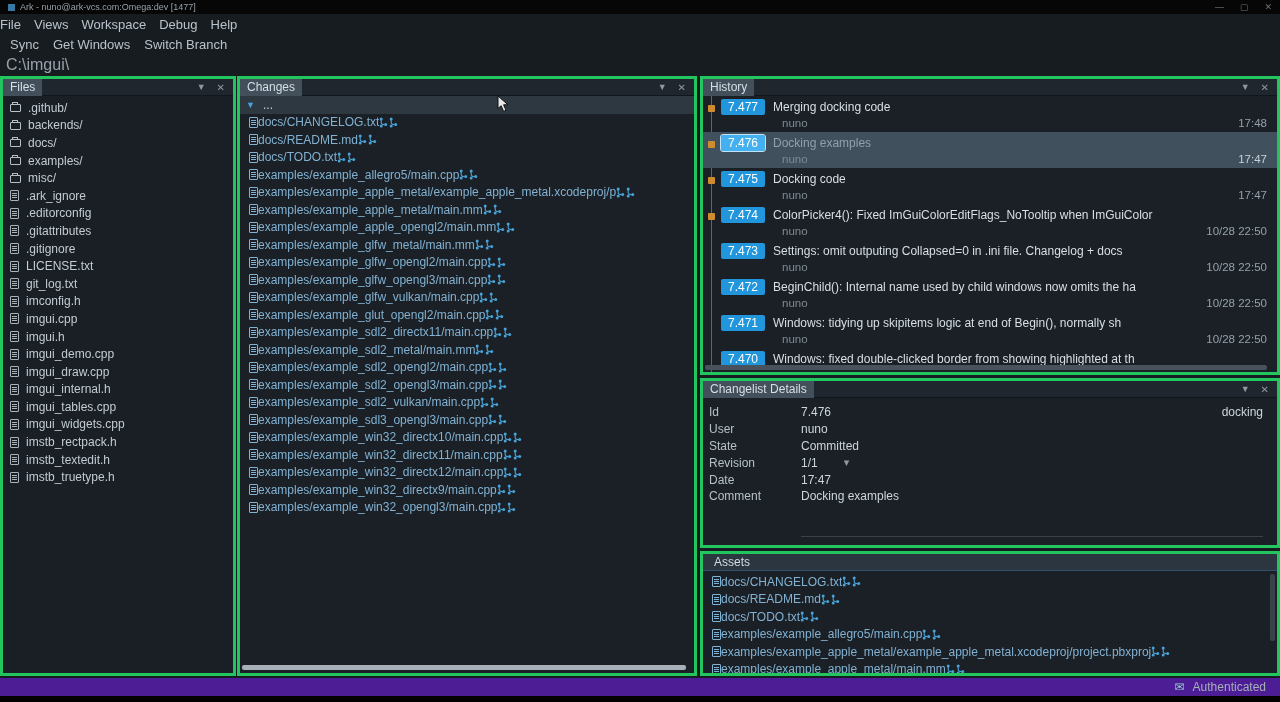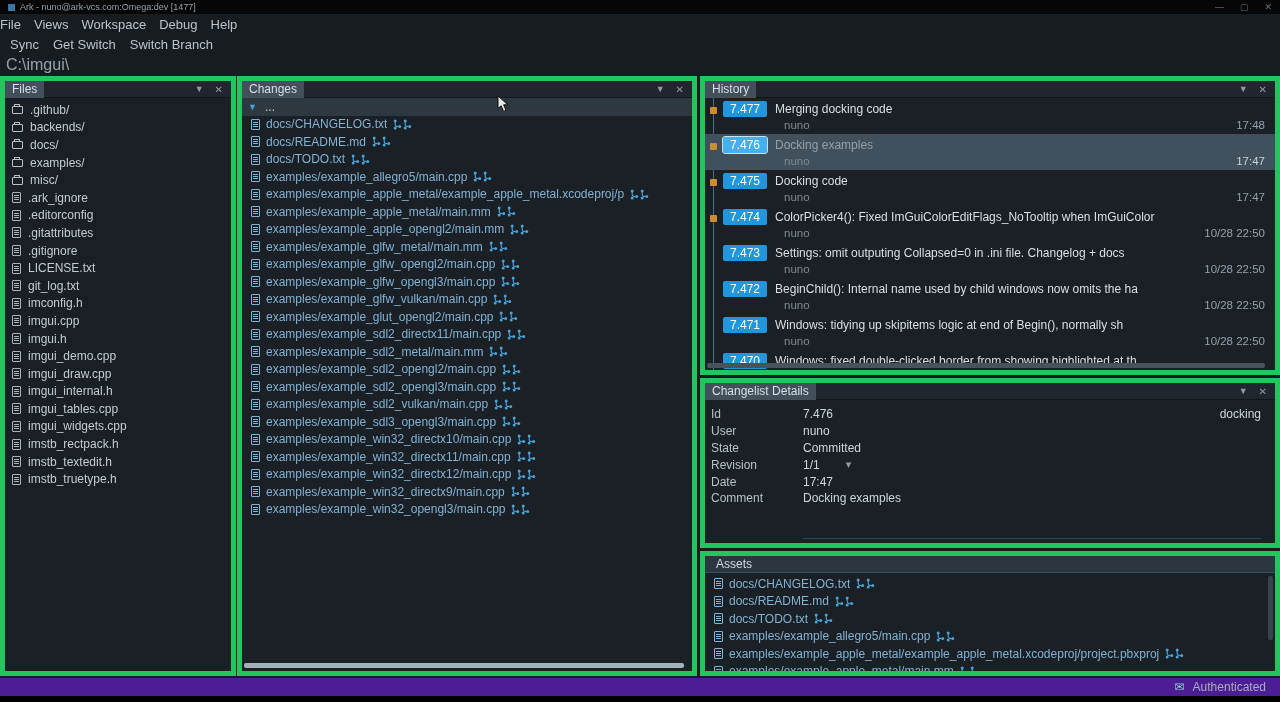--- a/index.html
+++ b/index.html
@@ -17,21 +17,21 @@
   .win-btn.max::before{content:"▢"}
   .win-btn.close::before{content:"✕"}
 
   
   .menubar{height:20px;display:flex;align-items:center;gap:13px;font-size:13px;color:#b9c3cb}
   .toolbar{height:20px;display:flex;align-items:center;gap:14px;padding-left:10px;font-size:13px;color:#b9c3cb}
   .pathbar{height:21px;display:flex;align-items:center;padding-left:6px;color:#98a2ab;font-size:16px}
   .menu-item,.tool-item{cursor:default;white-space:nowrap}
 
   
-  .panel{position:absolute;background:#1a2026;overflow:hidden;border:5px solid #22c55e}
+  .panel{position:absolute;background:#1a2026;overflow:hidden;border:3px solid #22c55e}
   .files-panel{left:0;top:76px;width:236px;height:600px;background:#191f25}
   .changes-panel{left:237px;top:76px;width:460px;height:600px}
   .history-panel{left:700px;top:76px;width:580px;height:299px}
   .details-panel{left:700px;top:378px;width:580px;height:170px}
   .assets-panel{left:700px;top:551px;width:580px;height:125px}
 
   .panel-header{height:17px;display:flex;align-items:center;background:#20262d;border-bottom:1px solid #11161b;flex:none}
   .chip{background:#43505c;color:#d7dfe6;padding:0 7px;height:17px;display:flex;align-items:center;font-size:12px;white-space:nowrap}
   .hdr-icons{margin-left:auto;display:flex;gap:11px;padding-right:8px;color:#8f99a2;font-size:9px;align-items:center}
   .icon-funnel::before{content:"▼"}
@@ -45,21 +45,21 @@
   .icon-file::after{content:"";position:absolute;left:1px;top:2px;width:5px;height:1px;background:#a9b3bc;box-shadow:0 2px 0 #a9b3bc,0 4px 0 #a9b3bc}
   .icon-file.blue{border-color:#7fb3d6}
   .icon-file.blue::after{background:#7fb3d6;box-shadow:0 2px 0 #7fb3d6,0 4px 0 #7fb3d6}
 
   
   #files-list{padding-top:3px}
   .tree-row{height:17.6px;display:flex;align-items:center;gap:7px;padding-left:7px;white-space:nowrap;cursor:default}
   .tree-label{color:#c3ccd3}
 
   
-  .chg-row{height:17.5px;display:flex;align-items:center;gap:6px;padding-left:9px;white-space:nowrap;overflow:hidden;cursor:default}
+  .chg-row{height:17.5px;display:flex;align-items:center;padding-left:9px;white-space:nowrap;overflow:hidden;cursor:default}
   .chg-root{background:#2e3841;padding-left:6px;gap:7px}
   .icon-caret{color:#4aa3d8;font-size:9px;width:10px}
   .icon-caret::before{content:"▼"}
   .root-label{color:#c3ccd3}
   .chg-label{color:#82b1d2;overflow:hidden;flex:0 1 auto}
   .forks{display:flex;gap:1px;flex:none;align-items:center}
 
   
   #history-list{position:relative;height:282px;overflow:hidden}
   #history-list::before{content:"";position:absolute;left:8px;top:0;bottom:0;width:1px;background:#4a6b80}
@@ -128,21 +128,21 @@
 
   <div class="menubar" id="menubar">
       <span class="menu-item">File</span>
       <span class="menu-item">Views</span>
       <span class="menu-item">Workspace</span>
       <span class="menu-item">Debug</span>
       <span class="menu-item">Help</span>
     </div>
   <div class="toolbar" id="toolbar">
       <span class="tool-item">Sync</span>
-      <span class="tool-item">Get Switch</span>
+      <span class="tool-item">Get Windows</span>
       <span class="tool-item">Switch Branch</span>
     </div>
   <div class="pathbar">
     <span>C:\imgui\</span>
   </div>
 
   <div class="panel files-panel">
     <div class="panel-header">
       <span class="chip">Files</span>
       <span class="hdr-icons">

